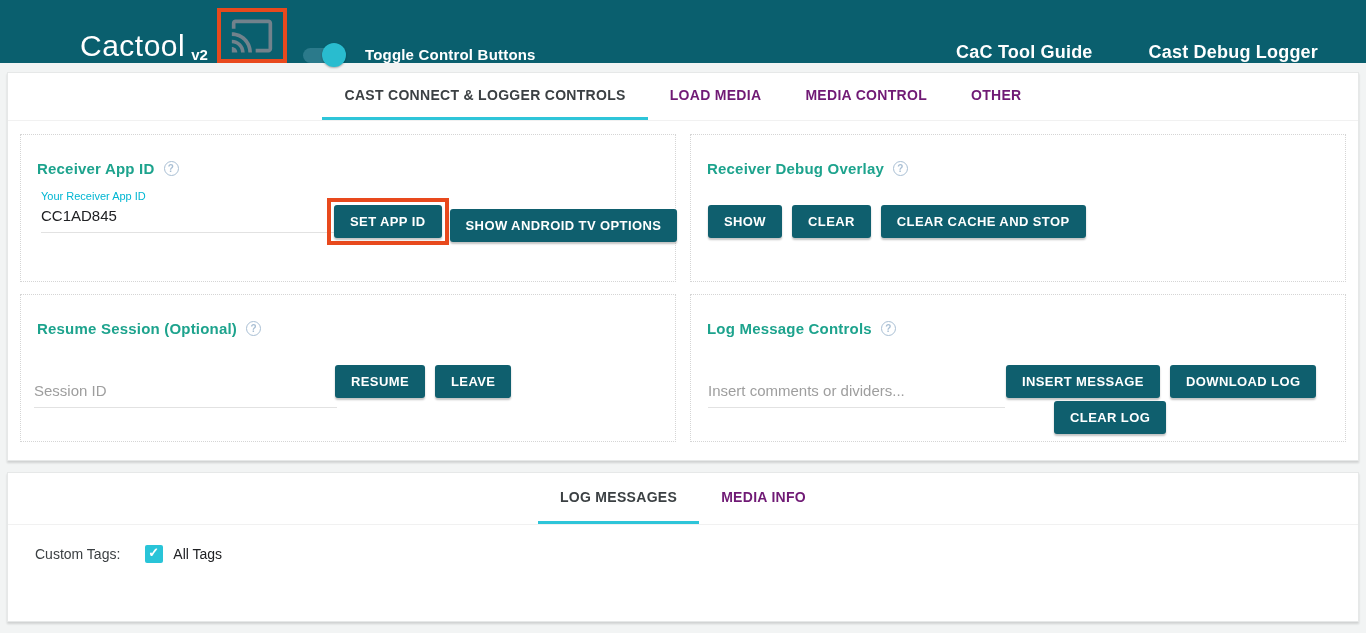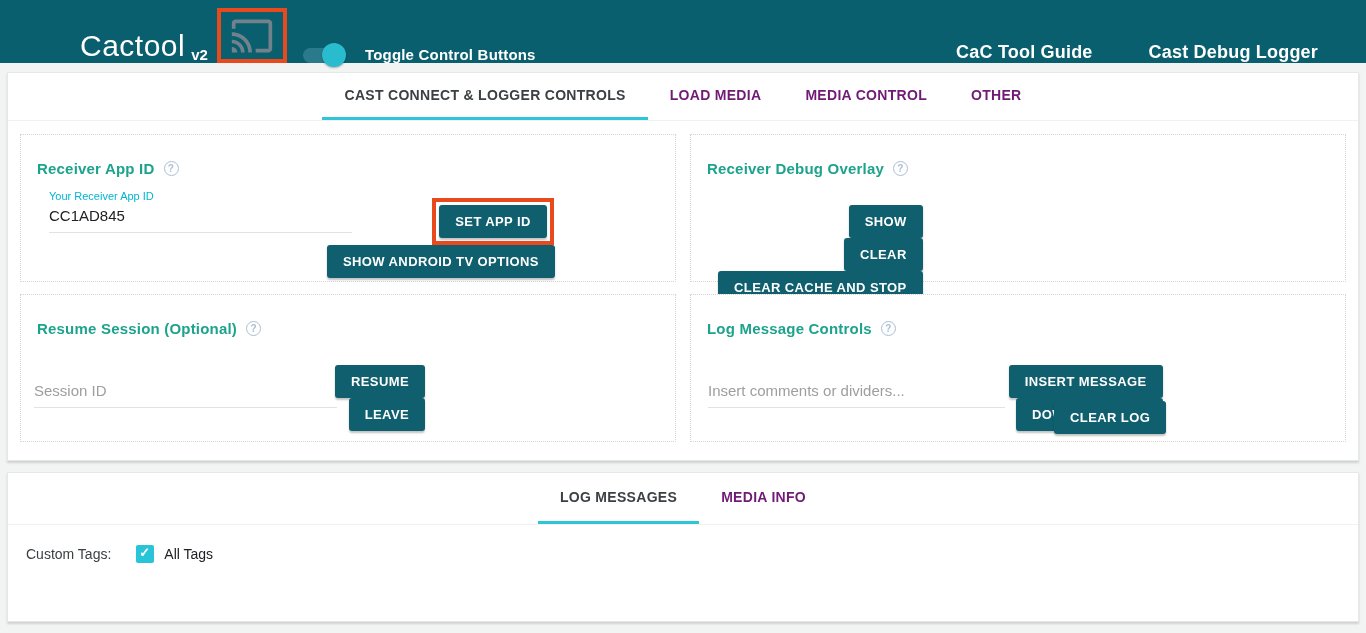--- a/index.html
+++ b/index.html
@@ -52,39 +52,39 @@
   .field-label { font-size:11px; color:#00b6d2; margin-bottom:5px; }
   .field input { display:block; width:100%; border:none; outline:none;
     border-bottom:1px solid #e2e2e2; padding:0 0 8px 0; font-size:15px; color:#202124;
     font-family:"Liberation Sans", sans-serif; background:transparent; }
   .field input::placeholder { color:#9e9e9e; opacity:1; }
 
   .btn { background:#0f5f6e; color:#fff; border:none; border-radius:3px; height:33px;
     padding:0 16px; font-size:13px; font-weight:bold; letter-spacing:.4px;
     font-family:"Liberation Sans", sans-serif; cursor:pointer;
     box-shadow:0 2px 2px rgba(0,0,0,.24); white-space:nowrap; }
-  .btn-row { position:absolute; display:flex; align-items:flex-end;flex-direction:column; }
+  .btn-row { position:absolute; display:flex; align-items:center; }
   .red-wrap { border:4px solid #e8491d; padding:3px; margin:-7px 1px 0 0; }
 
   
-  .p-receiver .field { left:28px; top:55px; width:303px; }
+  .p-receiver .field { left:20px; top:55px; width:303px; }
   .p-receiver .btn-row { left:306px; top:70px; }
   .p-receiver .btn-row .btn + .btn,
   .p-resume .btn-row .btn + .btn,
   .row1-buttons .btn + .btn { margin-left:10px; }
   .p-overlay .btn-row { left:17px; top:70px; }
   .p-overlay .btn + .btn { margin-left:10px; }
   .p-resume .field { left:13px; top:87px; width:303px; }
   .p-resume .btn-row { left:314px; top:70px; }
   .p-log .field { left:17px; top:87px; width:297px; }
   .p-log .row1-buttons { left:315px; top:70px; }
   .p-log .row2-buttons { left:315px; top:106px;padding-left:48px; }
 
   
-  .filters-row { display:flex; align-items:center; padding:20px 0 0 18px; }
+  .filters-row { display:flex; align-items:center; padding:20px 0 0 27px; }
   .filters-label { font-size:14px; color:#3c4043; }
   .checkbox { margin-left:25px; width:18px; height:18px; border-radius:2px;
     background:#29c4d8; position:relative; cursor:pointer; flex:0 0 auto; }
   .checkbox::after { content:"\2713"; position:absolute; left:3px; top:0px;
     color:#fff; font-size:13px; font-weight:bold; }
   .checkbox-label { margin-left:10px; font-size:14px; color:#202124; }
 </style>
 </head>
 <body>
 

